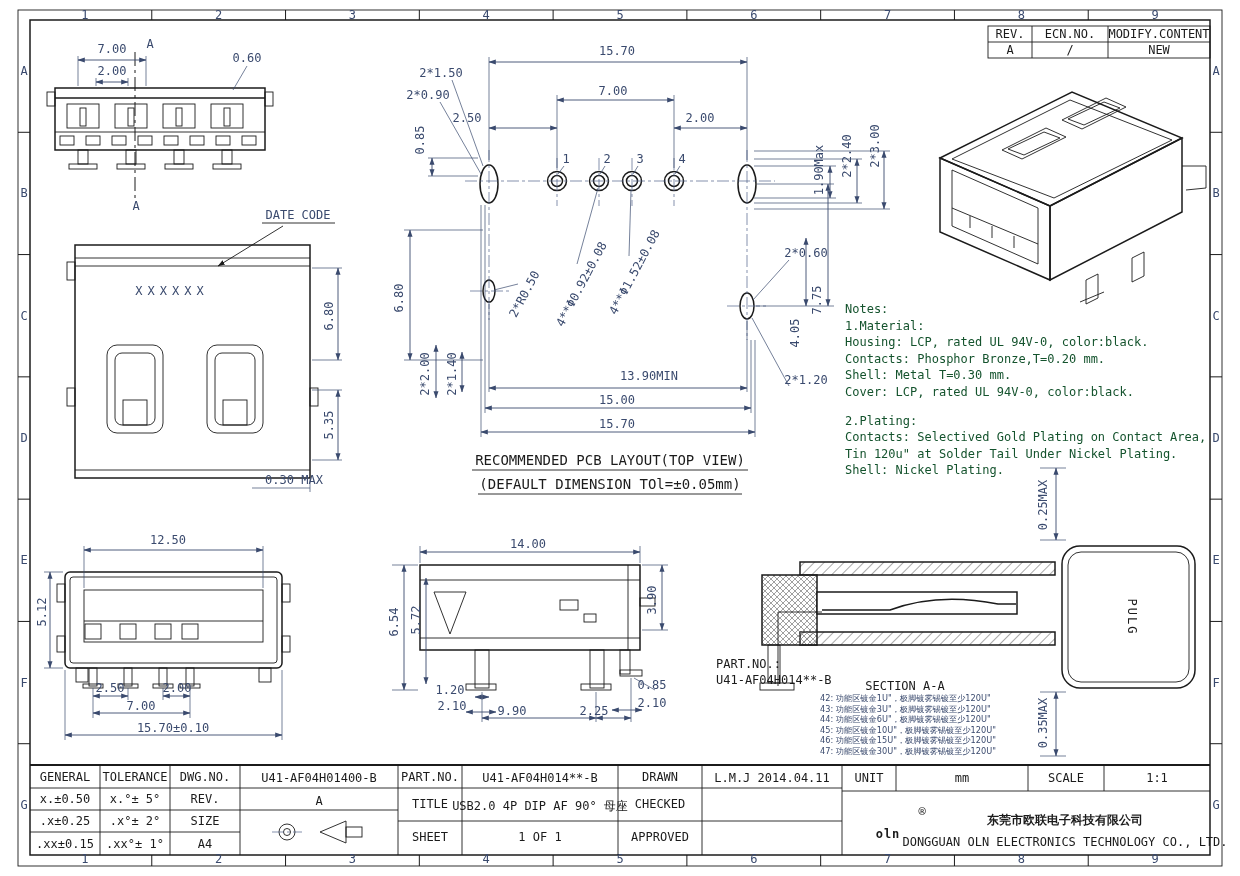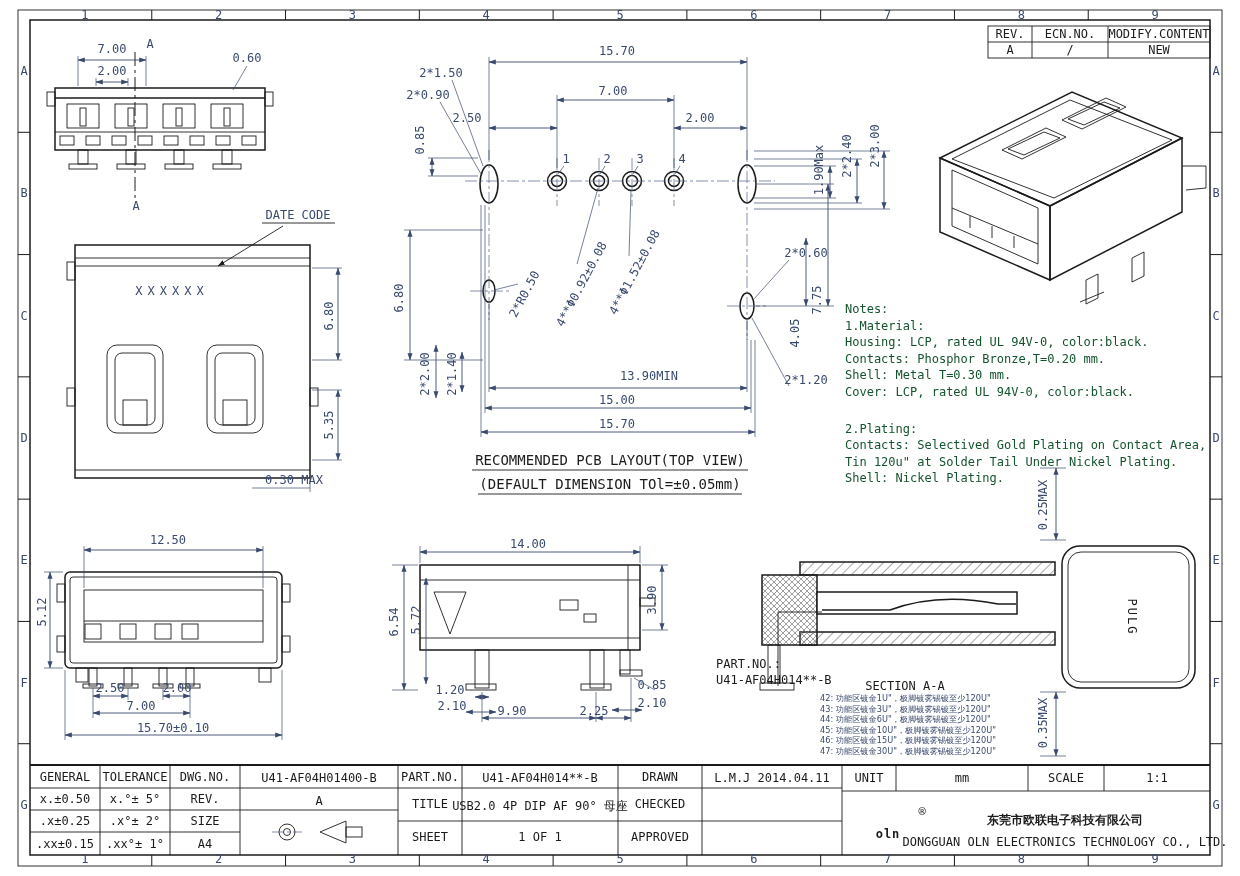--- a/index.html
+++ b/index.html
@@ -8,21 +8,21 @@
   svg text{font-family:"DejaVu Sans Mono",monospace;fill:#3a4a6e;font-size:12px;}
   .g{stroke:#1b1b1b;fill:none;stroke-width:1.5;}
   .gt{stroke:#1b1b1b;fill:none;stroke-width:0.9;}
   .d{stroke:#3a4a6e;fill:none;stroke-width:0.9;}
   .e{stroke:#3a4a6e;fill:none;stroke-width:0.7;}
   .sec{stroke:#1b1b1b;fill:none;stroke-width:1;stroke-dasharray:14 4 3 4;}
   .cl{stroke:#51618a;fill:none;stroke-width:0.7;stroke-dasharray:12 3 3 3;}
   .blk{fill:#1b1b1b;}
   .cap{fill:#1b1b1b;font-size:14px;}
   .notes{position:absolute;left:845px;top:301px;width:378px;color:#14532d;font-size:12px;line-height:16.6px;white-space:pre;}
-  .notes div:nth-child(7){margin-top:20px;}
+  .notes div:nth-child(7){margin-top:12px;}
   .plating{position:absolute;left:820px;top:693px;width:218px;color:#3a4a6e;font-size:8.2px;line-height:10.6px;font-family:"DejaVu Sans",sans-serif;white-space:pre;}
 </style>
 </head>
 <body>
 
 <div id="sheet">
 
 <svg id="draw" width="1240" height="876" viewBox="0 0 1240 876">
   <defs>
     <marker id="arrD" viewBox="0 0 10 10" refX="9.5" refY="5" markerWidth="8" markerHeight="8" orient="auto-start-reverse">

